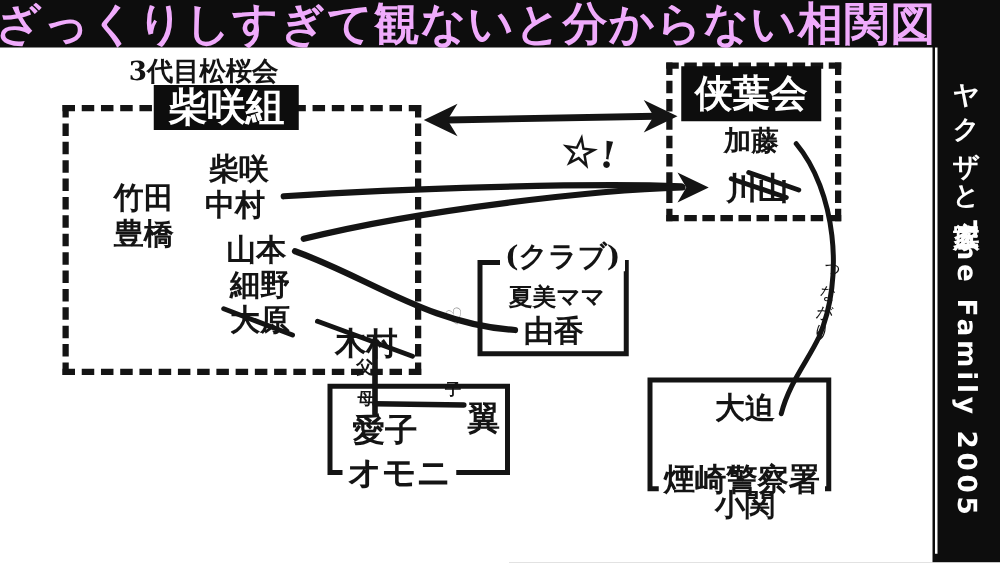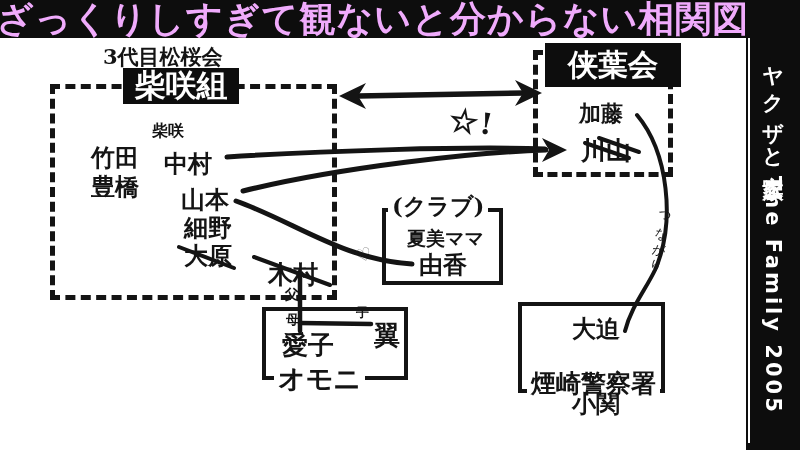--- a/index.html
+++ b/index.html
@@ -55,50 +55,50 @@
 
   <div class="sidebar">
     <div class="sep"></div>
     <div class="v-text">ヤクザと家族 The Family 2005</div>
   </div>
 
   <div class="t" style="left:103px;top:46px;font-size:21px;">3代目松桜会</div>
   <div class="dash-box" style="left:50px;top:84px;width:277px;height:206px;"></div>
   <div class="black-tag" style="left:123px;top:68px;width:116px;height:36px;font-size:31px;">柴咲組</div>
 
-  <div class="t" style="left:152px;top:123px;font-size:16px;">柴咲</div>
+  <div class="t" style="left:167px;top:123px;font-size:24px;">柴咲</div>
   <div class="t" style="left:164px;top:152px;font-size:24px;">中村</div>
   <div class="t" style="left:91px;top:146px;font-size:24px;">竹田</div>
   <div class="t" style="left:91px;top:175px;font-size:24px;">豊橋</div>
   <div class="t" style="left:181px;top:188px;font-size:24px;">山本</div>
   <div class="t" style="left:184px;top:216px;font-size:24px;">細野</div>
   <div class="t" style="left:184px;top:244px;font-size:24px;">大原</div>
 
   <div class="dash-box" style="left:533px;top:50px;width:130px;height:117px;"></div>
-  <div class="black-tag" style="left:545px;top:43px;width:136px;height:44px;font-size:30px;">侠葉会</div>
+  <div class="black-tag" style="left:545px;top:53px;width:112px;height:44px;font-size:30px;">侠葉会</div>
   <div class="t" style="left:579px;top:102px;font-size:22px;">加藤</div>
   <div class="t" style="left:581px;top:138px;font-size:25px;">川山</div>
 
   <div class="solid-box" style="left:382px;top:208px;width:113px;height:69px;"></div>
-  <div class="t patch" style="left:388px;top:194px;font-size:23px;">(クラブ)</div>
+  <div class="t patch" style="left:400px;top:194px;font-size:23px;">(クラブ)</div>
   <div class="t" style="left:407px;top:229px;font-size:19px;">夏美ママ</div>
   <div class="t" style="left:419px;top:253px;font-size:24px;text-align:center;">由香</div>
 
   <div class="solid-box" style="left:262px;top:307px;width:138px;height:65px;"></div>
   <div class="t patch" style="left:274px;top:365px;font-size:27px;">オモニ</div>
   <div class="t" style="left:268px;top:262px;font-size:25px;">木村</div>
   <div class="t" style="left:285px;top:287px;font-size:14px;">父</div>
   <div class="t" style="left:286px;top:313px;font-size:13px;">母</div>
   <div class="t" style="left:356px;top:306px;font-size:13px;">子</div>
   <div class="t" style="left:282px;top:332px;font-size:26px;">愛子</div>
   <div class="t" style="left:374px;top:322px;font-size:26px;">翼</div>
 
   <div class="solid-box" style="left:518px;top:302px;width:139px;height:83px;"></div>
   <div class="t patch" style="left:527px;top:371px;font-size:25px;">煙崎警察署</div>
-  <div class="t" style="left:572px;top:317px;font-size:24px;">大迫</div>
+  <div class="t" style="left:572px;top:317px;font-size:24px;font-family:Liberation Mono, monospace;">大迫</div>
   <div class="t" style="left:572px;top:344px;font-size:24px;margin-top:48px;">小関</div>
 
   <div class="t" style="left:449px;top:108px;font-size:29px;transform:rotate(8deg);letter-spacing:2px;">☆!</div>
   <div class="t gray" style="left:356px;top:246px;font-size:18px;transform:rotate(-20deg);">♡</div>
   <div class="t" style="left:655px;top:203px;font-size:13px;font-weight:normal;writing-mode:vertical-rl;transform:rotate(10deg);letter-spacing:1px;">つながり</div>
 
   <svg class="wires" width="800" height="450" viewBox="0 0 800 450">
     <g stroke="#141414" fill="none" stroke-linecap="round">
 
       <path d="M358,96 L524,93" stroke-width="5.5"></path>

